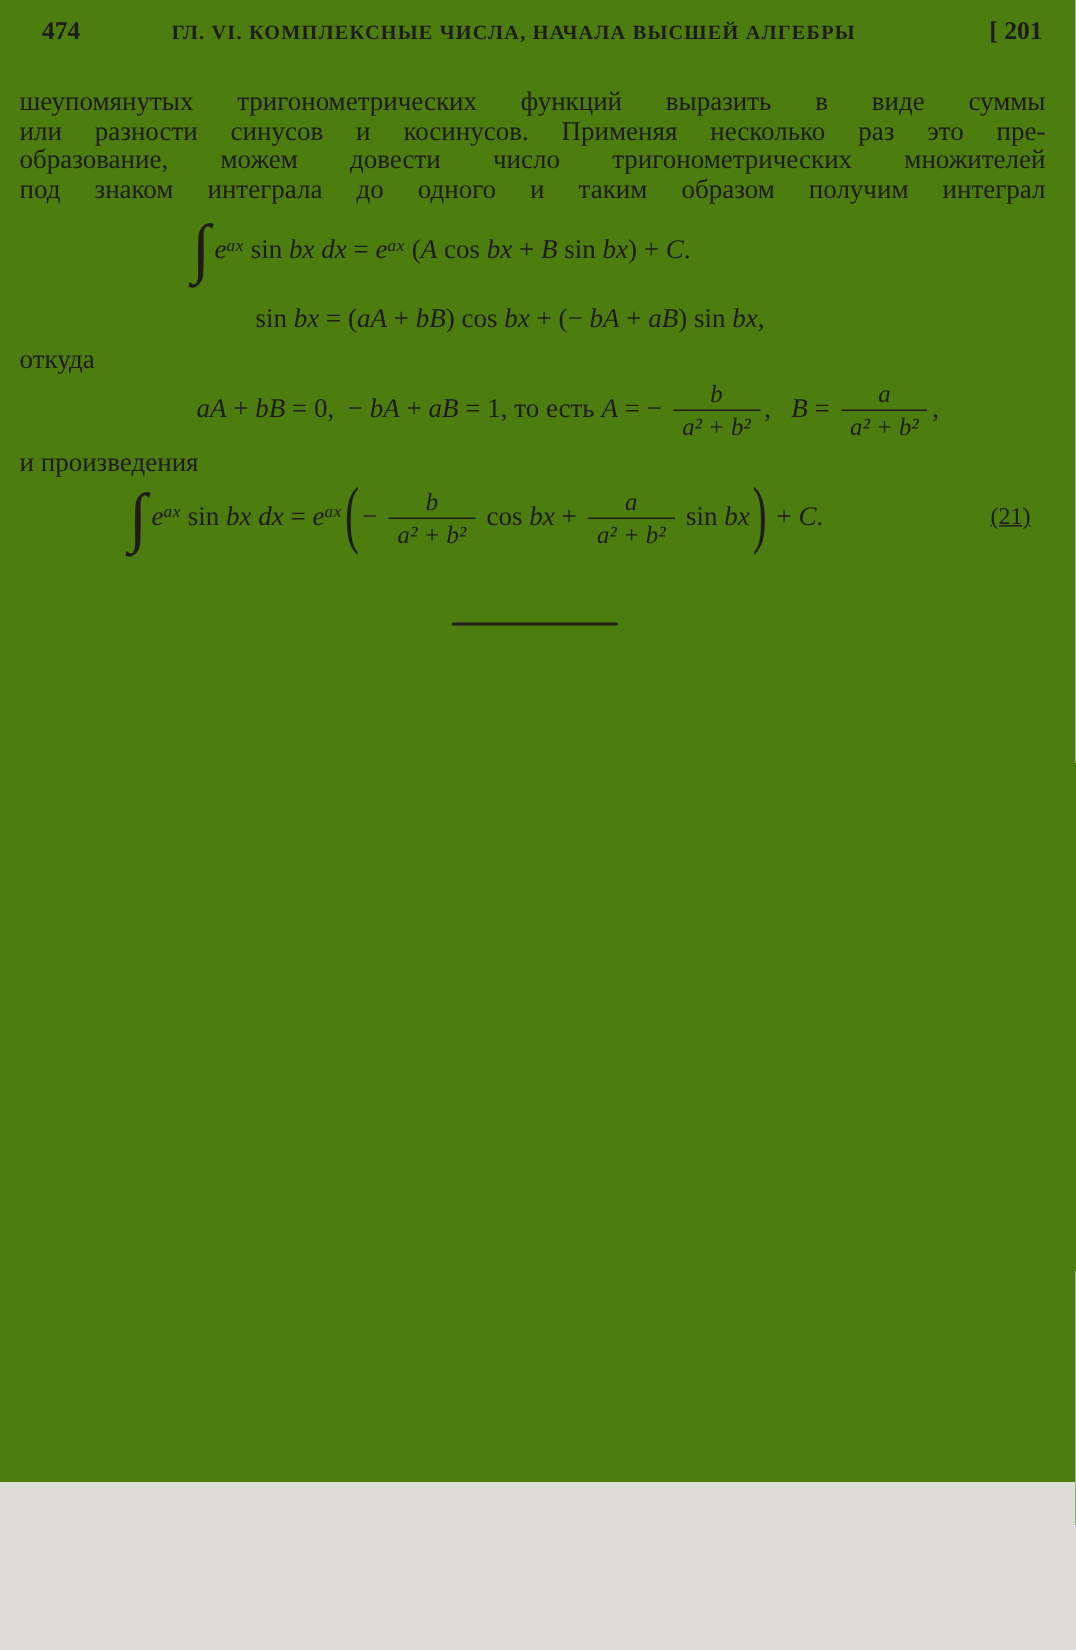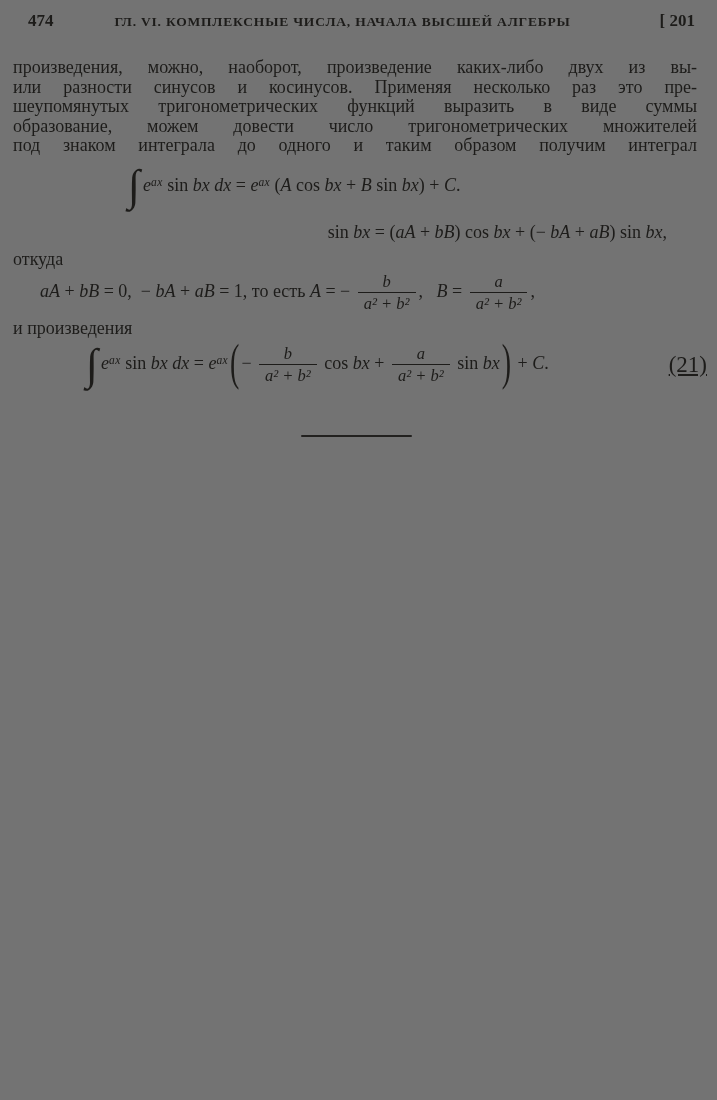--- a/index.html
+++ b/index.html
@@ -1,18 +1,18 @@
 <!DOCTYPE html>
 <html lang="ru"><head>
 <meta charset="utf-8">
 <style>
   html,body{margin:0;padding:0;background:#dddcd8;}
   .page{
-    width:717px;height:1100px;
-    background:#737373;
+    width:717px;height:988px;
+    background:#4d7c0f;
     position:relative;
     margin:0 auto;
     font-family:"Liberation Serif","DejaVu Serif",serif;
     color:#1d1c1a;
     overflow:hidden;
   }
   
   .header{position:relative;height:24px;padding-top:11px;}
   .pagenum{position:absolute;left:28px;top:11px;font-size:17px;font-weight:bold;}
   .running-title{
@@ -43,44 +43,43 @@
     transform:scaleY(1.8);vertical-align:-3px;margin:0 2px;line-height:1;
   }
   .frac{
     display:inline-block;vertical-align:middle;text-align:center;
     font-style:italic;font-size:16.5px;line-height:1.05;margin:0 3px;
   }
   .frac .num{display:block;padding:1px 6px 2px;}
   .frac .den{display:block;border-top:1.4px solid #1d1c1a;padding:2px 6px 1px;}
   #f20{height:52px;margin-top:4px;padding-left:128px;}
   #diff-line{margin-top:8px;}
-  #sin-eq{margin:10px 50px 0 13px;text-align:right;font-size:18px;line-height:21px;}
+  #sin-eq{margin:10px 50px 0 13px;text-align:center;font-size:18px;line-height:21px;}
   #otkuda{margin-top:6px;}
-  #coeffs{height:46px;padding-left:40px;font-size:18px;}
+  #coeffs{height:46px;padding-left:40px;font-size:18px;justify-content:center;}
   #finally{margin-top:2px;}
   #f21{height:52px;padding-left:86px;position:relative;}
-  .eqnum{position:absolute;right:10px;top:50%;transform:translateY(-50%);font-size:23px;text-decoration:underline;}
+  .eqnum{position:absolute;right:30px;top:50%;transform:translateY(-50%);font-size:16px;text-decoration:underline;}
   
   .end-rule{margin:44px 0 0 301px;width:111px;height:2px;background:#22211f;border-radius:1px;}
 </style>
 </head>
 <body>
 
 <div class="page">
 
   <div class="header">
     <span class="pagenum">474</span>
     <span class="running-title">ГЛ. VI. КОМПЛЕКСНЫЕ ЧИСЛА, НАЧАЛА ВЫСШЕЙ АЛГЕБРЫ</span>
     <span class="section-marker">[ 201</span>
   </div>
 
   <div class="para">
-      <div class="tline">произведения, можно, наоборот, произведение каких-либо двух из вы-</div>
+      <div class="tline">шеупомянутых тригонометрических функций выразить в виде суммы</div>
       <div class="tline">или разности синусов и косинусов. Применяя несколько раз это пре-</div>
-      <div class="tline">шеупомянутых тригонометрических функций выразить в виде суммы</div>
       <div class="tline">образование, можем довести число тригонометрических множителей</div>
       <div class="tline">под знаком интеграла до одного и таким образом получим интеграл</div>
     </div>
 
 
   <div class="formula-row" id="f20">
     <span class="integral">∫</span>
     <span class="math"><span class="seg-i">e</span><span class="seg-sup">ax</span><span class="seg-r"> sin </span><span class="seg-i">bx</span><span class="seg-r"> </span><span class="seg-i">dx</span><span class="seg-r"> = </span><span class="seg-i">e</span><span class="seg-sup">ax</span><span class="seg-r"> (</span><span class="seg-i">A</span><span class="seg-r"> cos </span><span class="seg-i">bx</span><span class="seg-r"> + </span><span class="seg-i">B</span><span class="seg-r"> sin </span><span class="seg-i">bx</span><span class="seg-r">) + </span><span class="seg-i">C</span><span class="seg-r">.</span></span>
   </div>
 

